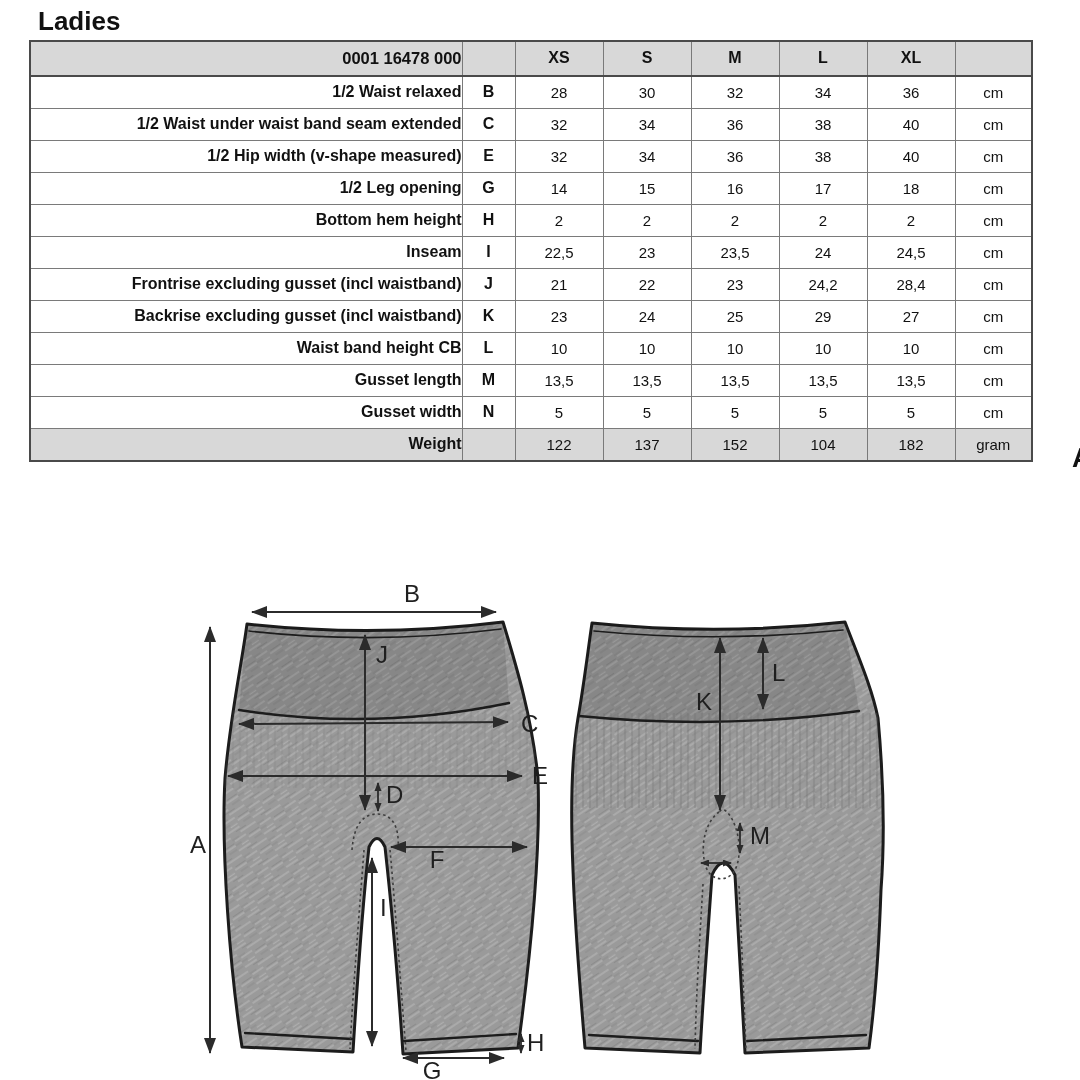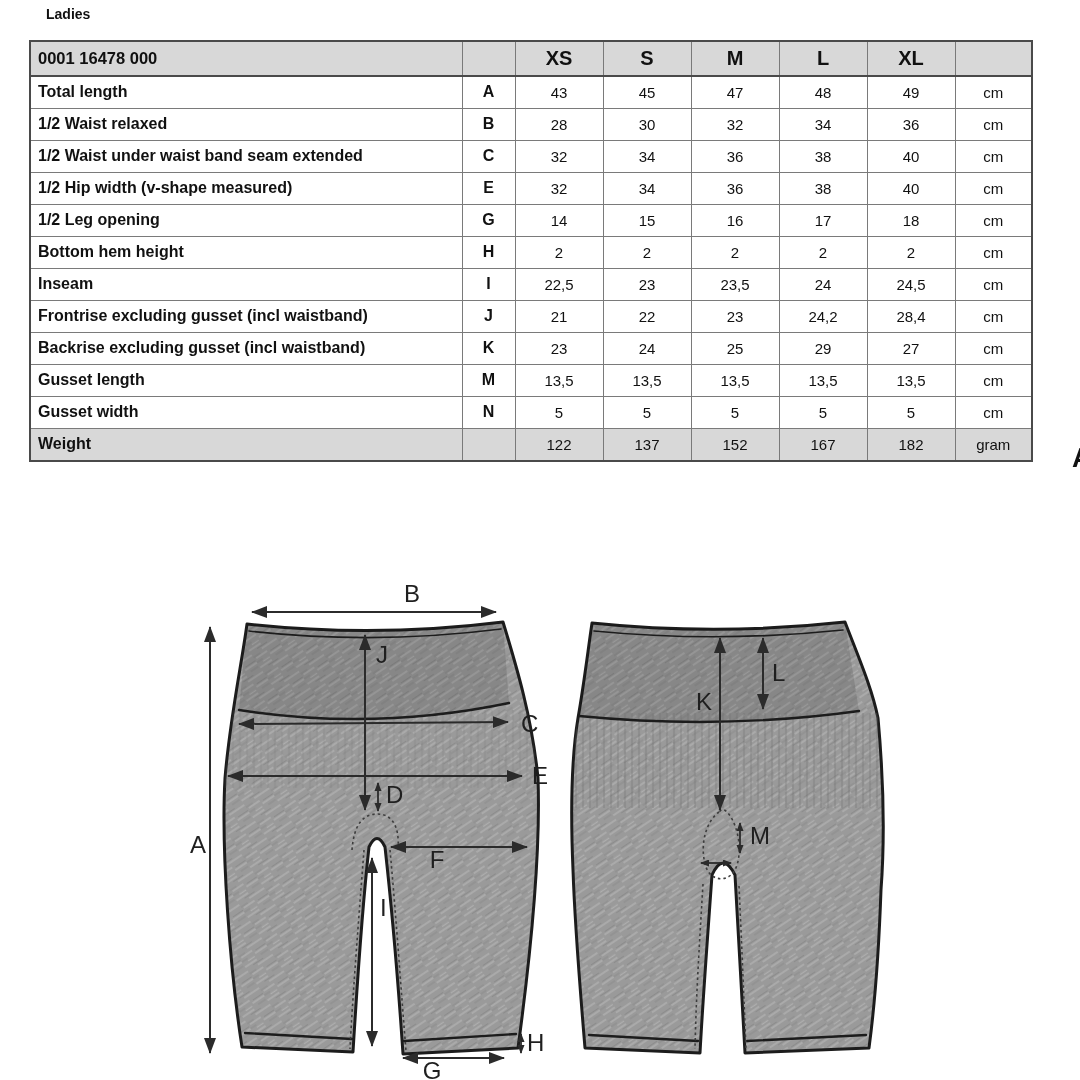--- a/index.html
+++ b/index.html
@@ -11,45 +11,45 @@
     --arrow:#2b2b2b;
     --text:#111111;
   }
   html,body{margin:0;padding:0;}
   body{
     width:1080px;height:1080px;position:relative;background:#ffffff;
     font-family:"Liberation Sans",sans-serif;color:var(--text);
     overflow:hidden;
   }
   .page-title{
-    position:absolute;left:46px;top:6px;
-    font-size:14px;font-weight:bold;color:#111;
+    position:absolute;left:38px;top:6px;
+    font-size:26px;font-weight:bold;color:#111;
   }
   table.size-table{
     position:absolute;left:29px;top:40px;width:1002px;
     border-collapse:collapse;table-layout:fixed;
     border:2px solid var(--table_border);
   }
   table.size-table td{
     border:1px solid var(--grid_border);
     height:31px;padding:0;vertical-align:middle;
     font-size:15px;line-height:1.05;
     overflow:hidden;white-space:nowrap;
   }
   table.size-table thead td{
     background:var(--header_bg);
     border-bottom:2px solid var(--table_border);
     height:33px;
   }
   table.size-table td.label{
-    font-weight:bold;font-size:16px;text-align:left;padding-left:7px;
+    font-weight:bold;font-size:16px;text-align:right;padding-left:7px;
   }
   table.size-table td.code{font-size:16.5px;}
   table.size-table td.letter{font-weight:bold;text-align:center;font-size:16px;}
-  table.size-table td.size-h{font-weight:bold;text-align:center;font-size:20px;}
+  table.size-table td.size-h{font-weight:bold;text-align:center;font-size:16px;}
   table.size-table td.val{text-align:center;}
   table.size-table td.unit{text-align:center;}
   table.size-table tr.shaded td{background:var(--header_bg);}
   svg.drawing{
     position:absolute;left:0;top:550px;width:1080px;height:530px;
     display:block;
   }
   .garment{fill:url(#heather);stroke:var(--outline);stroke-width:3;stroke-linejoin:round;}
   .seam{fill:none;stroke:var(--outline);stroke-width:2.4;stroke-linecap:round;}
   .seam.thin{stroke-width:1.7;}
@@ -95,30 +95,20 @@
       <td class="size-h">XS</td>
       <td class="size-h">S</td>
       <td class="size-h">M</td>
       <td class="size-h">L</td>
       <td class="size-h">XL</td>
       <td class="unit"></td>
     </tr>
   </thead>
   <tbody>
       <tr>
-        <td class="label">Total length</td>
-        <td class="letter">A</td>
-        <td class="val">43</td>
-        <td class="val">45</td>
-        <td class="val">47</td>
-        <td class="val">48</td>
-        <td class="val">49</td>
-        <td class="unit">cm</td>
-      </tr>
-      <tr>
         <td class="label">1/2 Waist relaxed</td>
         <td class="letter">B</td>
         <td class="val">28</td>
         <td class="val">30</td>
         <td class="val">32</td>
         <td class="val">34</td>
         <td class="val">36</td>
         <td class="unit">cm</td>
       </tr>
       <tr>
@@ -185,20 +175,30 @@
         <td class="label">Backrise excluding gusset (incl waistband)</td>
         <td class="letter">K</td>
         <td class="val">23</td>
         <td class="val">24</td>
         <td class="val">25</td>
         <td class="val">29</td>
         <td class="val">27</td>
         <td class="unit">cm</td>
       </tr>
       <tr>
+        <td class="label">Waist band height CB</td>
+        <td class="letter">L</td>
+        <td class="val">10</td>
+        <td class="val">10</td>
+        <td class="val">10</td>
+        <td class="val">10</td>
+        <td class="val">10</td>
+        <td class="unit">cm</td>
+      </tr>
+      <tr>
         <td class="label">Gusset length</td>
         <td class="letter">M</td>
         <td class="val">13,5</td>
         <td class="val">13,5</td>
         <td class="val">13,5</td>
         <td class="val">13,5</td>
         <td class="val">13,5</td>
         <td class="unit">cm</td>
       </tr>
       <tr>
@@ -210,21 +210,21 @@
         <td class="val">5</td>
         <td class="val">5</td>
         <td class="unit">cm</td>
       </tr>
       <tr class="shaded">
         <td class="label">Weight</td>
         <td class="letter"></td>
         <td class="val">122</td>
         <td class="val">137</td>
         <td class="val">152</td>
-        <td class="val">167</td>
+        <td class="val">104</td>
         <td class="val">182</td>
         <td class="unit">gram</td>
       </tr>
     </tbody>
 </table>
 
 <svg class="drawing" viewBox="0 0 1080 530" aria-hidden="true">
   <defs>
     <pattern id="heather" width="30" height="20" patternUnits="userSpaceOnUse" patternTransform="rotate(-34)">
       <rect width="30" height="20" style="fill:var(--fabric_base);"></rect>

